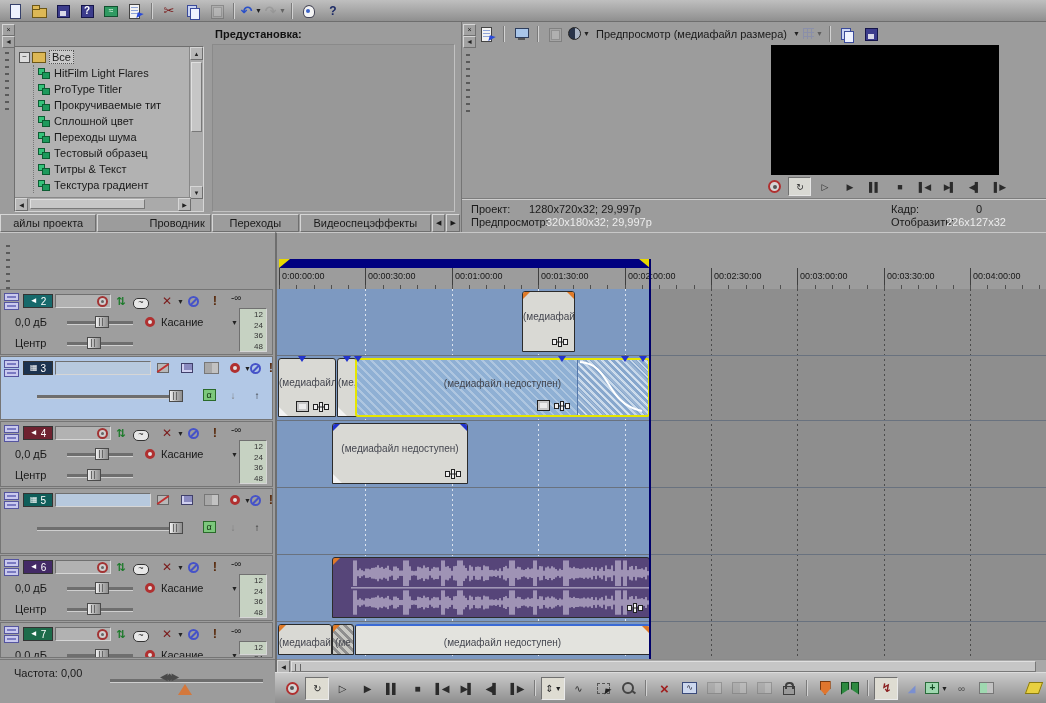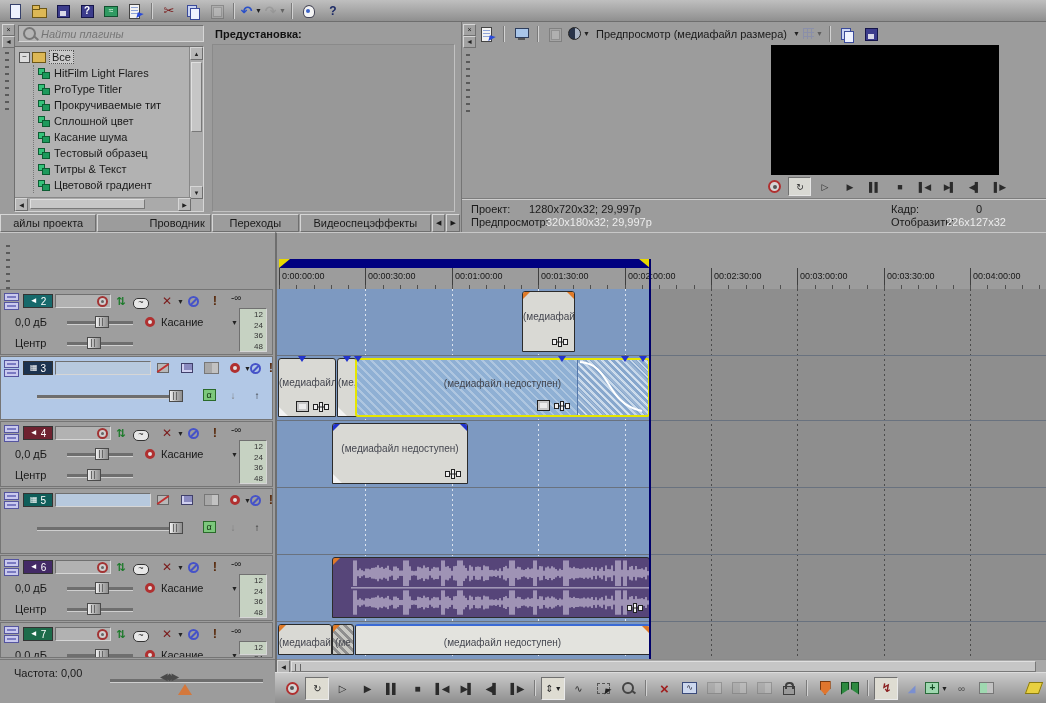--- a/index.html
+++ b/index.html
@@ -228,24 +228,20 @@
       </span>
       <span class="tbtn">
         <span class="ticon tk-help">?</span>
       </span>
     </div>
 
   <div id="plugin-panel" class="abs">
     <span class="xb" style="left:2px;top:2px;">×</span>
     <span class="xb" style="left:2px;top:14px;">◄</span>
     <span class="grip" style="left:5px;top:30px;height:62px;"></span>
-    <div class="search-box">
-      <span class="mag"></span>
-      <input placeholder="Найти плагины" style="">
-    </div>
     <span class="panel-label" style="left:215px;top:6px;">Предустановка:</span>
     <div id="tree" class="abs">
         <div class="trow" style="margin-top: 2px;">
           <span class="exp">−</span>
           <span class="foldr"></span>
           <span class="tsel">Все</span>
         </div>
         <div style="margin-left: 18px; border-left: 1px dotted rgb(119, 119, 119); padding-left: 4px; width: 150px; text-align: center;">
           <div class="trow">
             <span class="chip"></span>
@@ -258,33 +254,33 @@
           <div class="trow">
             <span class="chip"></span>
             <span>Прокручиваемые тит</span>
           </div>
           <div class="trow">
             <span class="chip"></span>
             <span>Сплошной цвет</span>
           </div>
           <div class="trow">
             <span class="chip"></span>
-            <span>Касание шума</span>
+            <span>Переходы шума</span>
           </div>
           <div class="trow">
             <span class="chip"></span>
             <span>Тестовый образец</span>
           </div>
           <div class="trow">
             <span class="chip"></span>
             <span>Титры &amp; Текст</span>
           </div>
           <div class="trow">
             <span class="chip"></span>
-            <span>Цветовой градиент</span>
+            <span>Текстура градиент</span>
           </div>
         </div>
         <div class="sb-v">
           <span class="sb-btn" style="left: 0px; top: 0px;">▲</span>
           <span class="sb-btn" style="left: 0px; bottom: 0px;">▼</span>
           <span class="sb-thumb" style="left: 1px; top: 15px; width: 11px; height: 70px;"></span>
         </div>
         <div class="sb-h">
           <span class="sb-btn" style="left: 0px; top: 0px;">◀</span>
           <span class="sb-btn" style="right: 0px; top: 0px;">▶</span>

